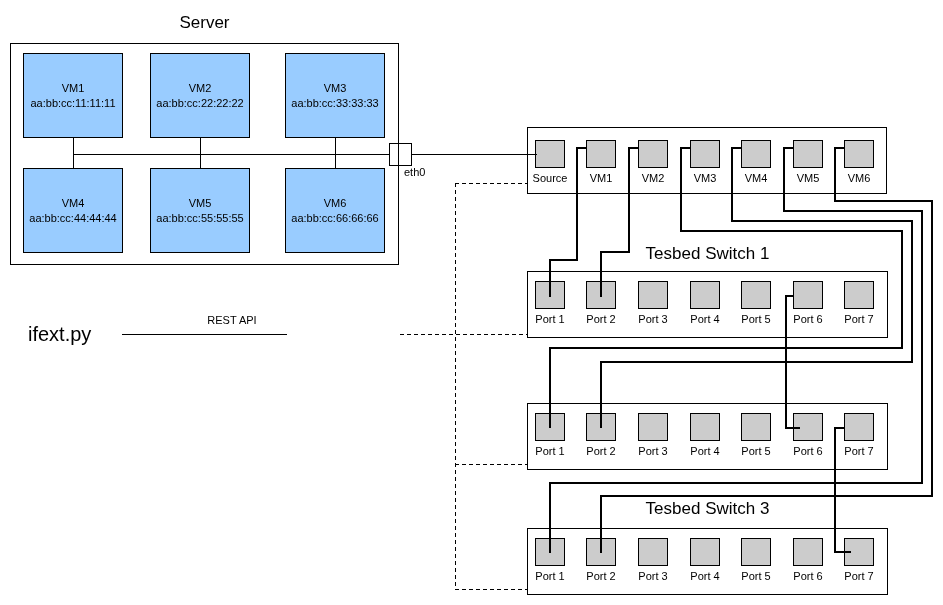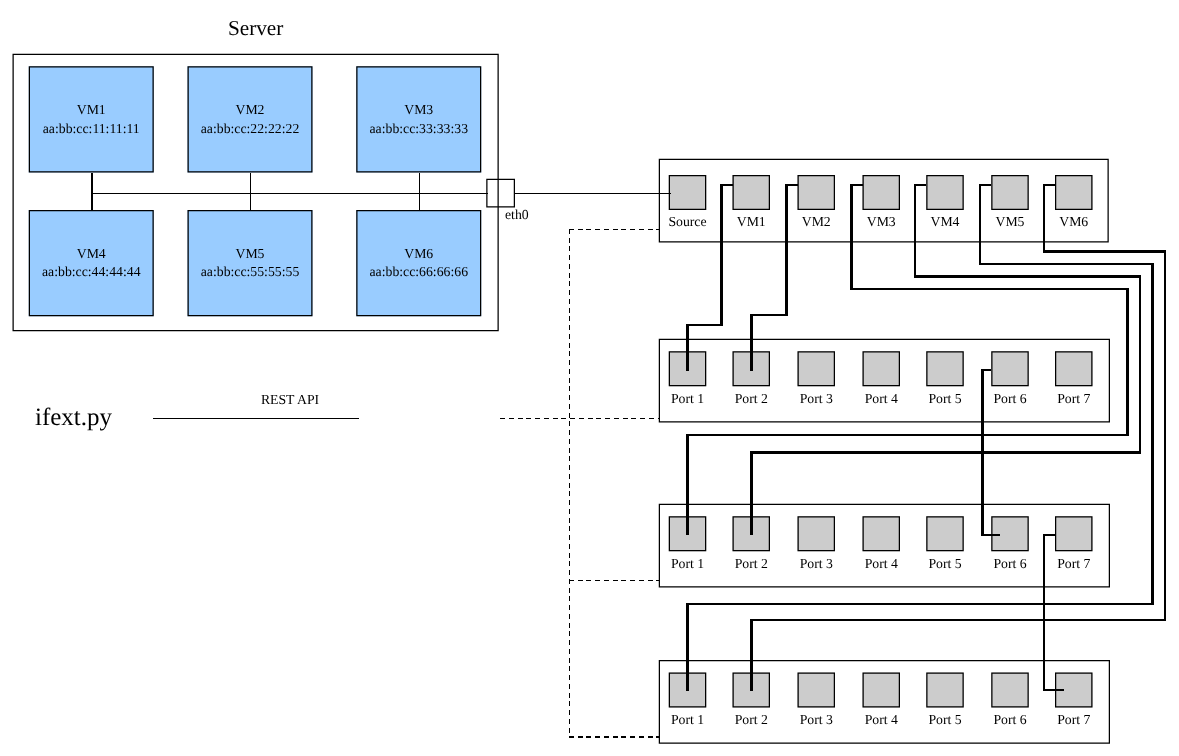--- a/index.html
+++ b/index.html
@@ -1,17 +1,17 @@
 <!DOCTYPE html>
 <html><head>
 <meta charset="utf-8">
 <style>
   html,body{margin:0;padding:0;background:#fff;}
   .stage{position:relative;width:943px;height:605px;background:#fff;overflow:hidden;
-         font-family:Liberation Serif, serif;color:#000;}
+         font-family:Liberation Sans, sans-serif;color:#000;}
   .outline-box{position:absolute;border:1px solid #000;background:#fff;box-sizing:border-box;}
   .title{position:absolute;font-size:17px;line-height:20px;text-align:center;white-space:nowrap;}
   .vm{position:absolute;width:100px;height:85px;border:1px solid #000;box-sizing:border-box;
       display:flex;flex-direction:column;align-items:center;justify-content:center;
       font-size:11px;line-height:15px;text-align:center;}
   .port-square{position:absolute;width:30px;height:28px;border:1.5px solid #000;box-sizing:border-box;}
   .port-label{position:absolute;width:54px;font-size:11px;line-height:13px;text-align:center;white-space:nowrap;}
   .small-label{position:absolute;font-size:11px;line-height:13px;white-space:nowrap;}
   .big-label{position:absolute;font-size:20px;line-height:24px;white-space:nowrap;}
   .onos-box{position:absolute;left:287px;top:308px;width:113px;height:52px;border:1px solid #000;
@@ -56,24 +56,26 @@
       <div class="vm" style="left: 285px; top: 168px; background: rgb(153, 204, 255);">
         <span>VM6</span>
         <span>aa:bb:cc:66:66:66</span>
       </div>
     </div>
   <div class="eth0-square"></div>
   <div class="small-label" style="left:404px;top:166px;">eth0</div>
 
   <div class="outline-box" style="left:527px;top:127px;width:360px;height:67px;"></div>
 
+  <div class="title" style="left:527px;top:244px;width:361px;">Tesbed Switch 1</div>
   <div class="outline-box" style="left:527px;top:271px;width:361px;height:67px;"></div>
 
   <div class="outline-box" style="left:527px;top:403px;width:361px;height:67px;"></div>
 
+  <div class="title" style="left:527px;top:499px;width:361px;">Tesbed Switch 3</div>
   <div class="outline-box" style="left:527px;top:528px;width:361px;height:67px;"></div>
 
   <div id="port-layer">
       <div class="port-square" style="left: 535px; top: 140px; background: rgb(204, 204, 204);"></div>
       <div class="port-label" style="left: 523px; top: 172px;">Source</div>
       <div class="port-square" style="left: 586px; top: 140px; background: rgb(204, 204, 204);"></div>
       <div class="port-label" style="left: 574px; top: 172px;">VM1</div>
       <div class="port-square" style="left: 638px; top: 140px; background: rgb(204, 204, 204);"></div>
       <div class="port-label" style="left: 626px; top: 172px;">VM2</div>
       <div class="port-square" style="left: 690px; top: 140px; background: rgb(204, 204, 204);"></div>

